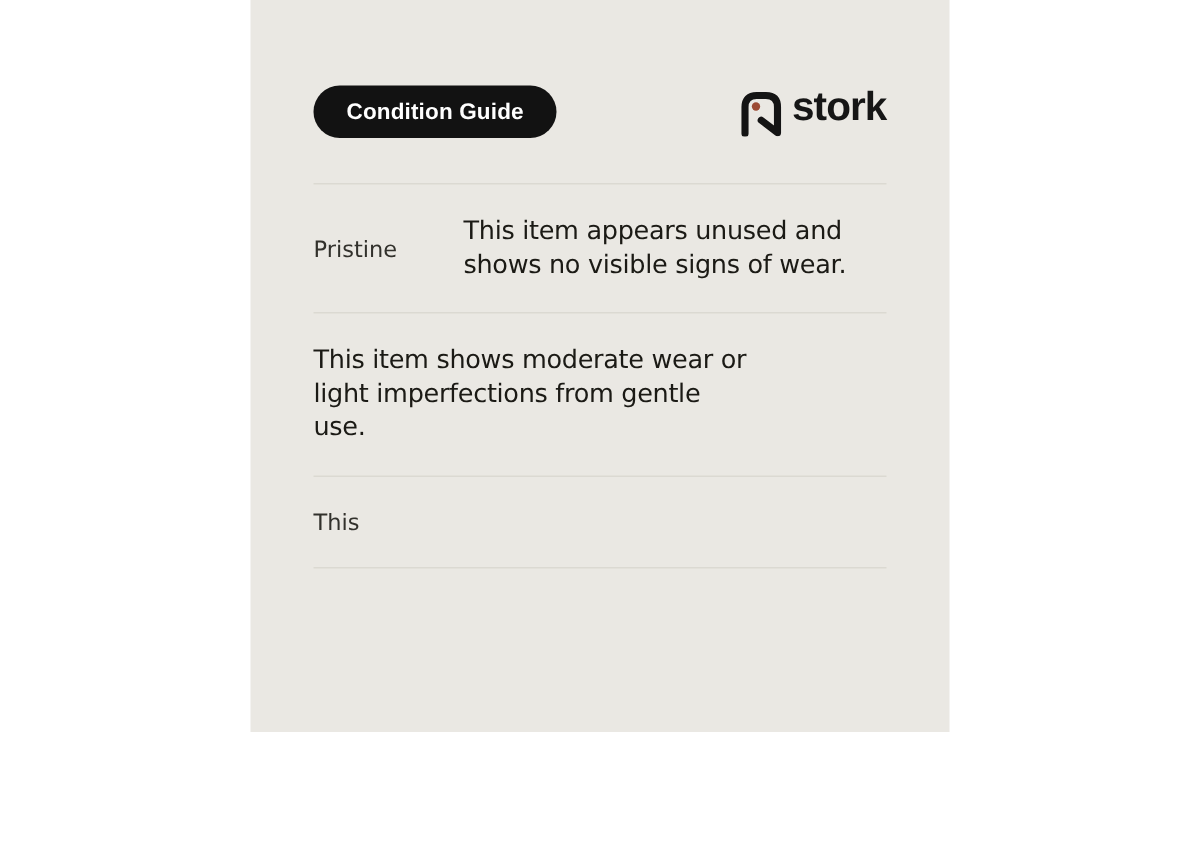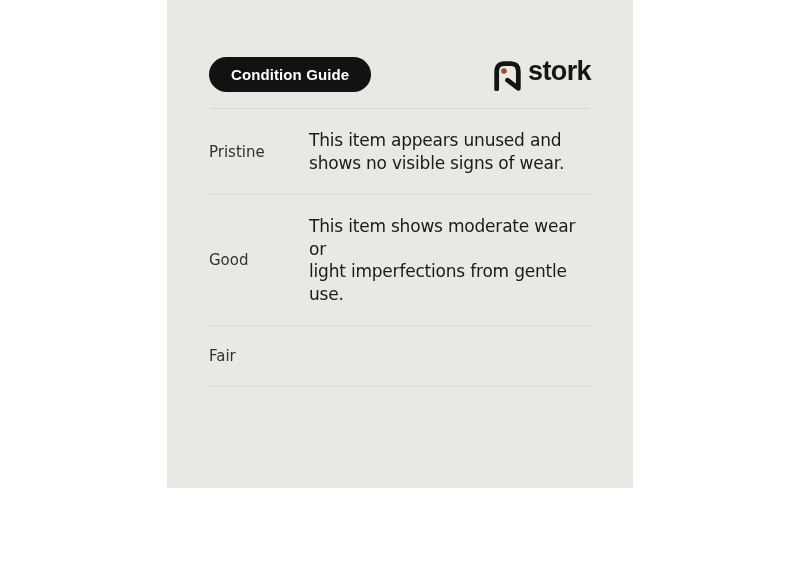--- a/index.html
+++ b/index.html
@@ -45,21 +45,21 @@
   .logo svg { display: block; }
   .wordmark {
     font-family: "Liberation Sans", sans-serif;
     font-size: 27px;
     font-weight: 600;
     color: #161616;
     letter-spacing: -0.6px;
     line-height: 1;
     padding-bottom: 2px;
   }
-  .rows { margin-top: 16px; }
+  .rows { margin-top: 30px; }
   .row {
     display: flex;
     align-items: center;
     border-top: 1px solid #dbd9d2;
     padding: 20px 0;
   }
   .rows .row:last-child { border-bottom: 1px solid #dbd9d2; }
   .row-label {
     width: 100px;
     flex: 0 0 100px;
@@ -100,25 +100,24 @@
     <div class="rows">
 
       <div class="row">
         <div class="row-label">Pristine</div>
         <div class="row-desc">This item appears unused and
 shows no visible signs of wear.</div>
       </div>
 
 
       <div class="row">
-        <div class="row-label">Good</div>
         <div class="row-desc">This item shows moderate wear or
 light imperfections from gentle
 use.</div>
       </div>
 
       <div class="row">
-        <div class="row-label">Fair</div>
+        <div class="row-label">This</div>
       </div>
 
     </div>
   </div>
 </div>
 
 </body></html>

